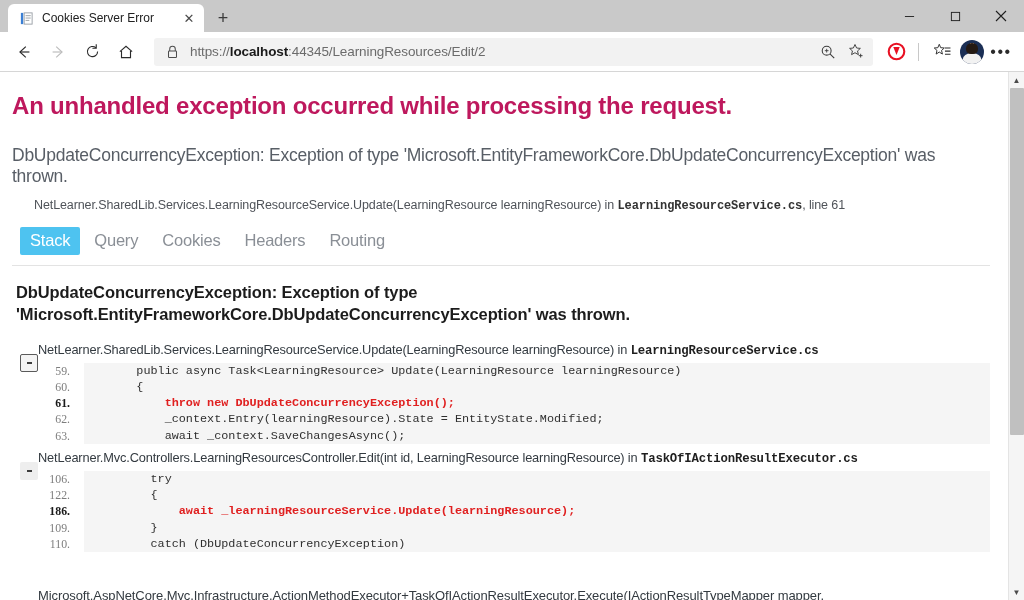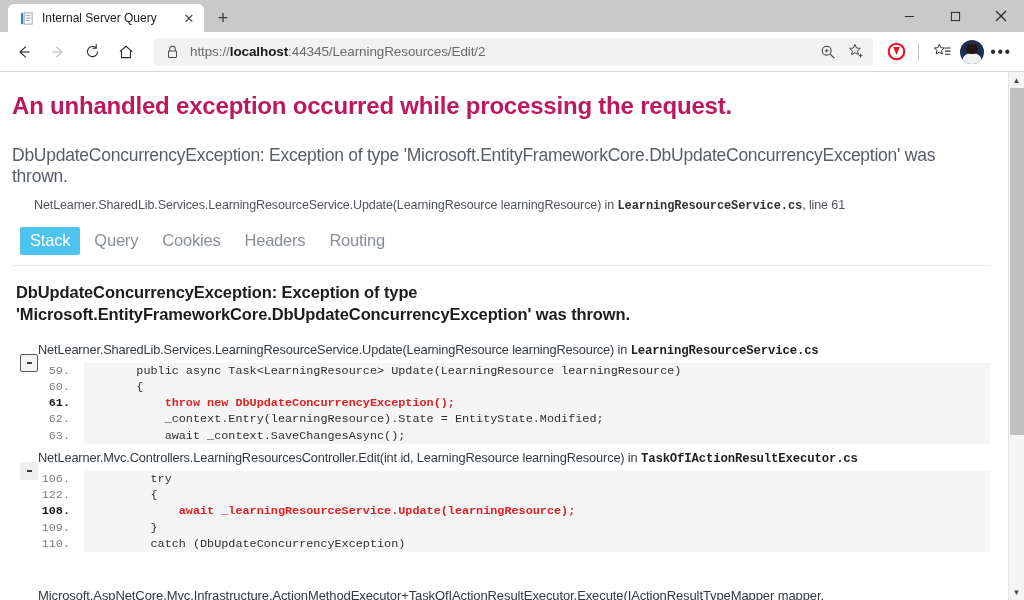--- a/index.html
+++ b/index.html
@@ -156,21 +156,21 @@
   }
 
   .code {
     background: #f5f5f5; margin: 3px 0 4px 0; padding: 0;
     font-family: "Liberation Mono", monospace; font-size: 11.8px;
     line-height: 1.38;
   }
   .code-row { display: flex; white-space: pre; }
   .ln {
     width: 72px; flex: 0 0 72px; text-align: right; padding-right: 14px;
-    color: #7d7d7d; background: #ffffff;
+    color: #7d7d7d; background: #ffffff; font-family: Liberation Serif, serif;
   }
   .code-row.hl .ln { color: #1a1a1a; font-weight: bold; }
   .src { flex: 1 1 auto; color: #2f2f2f; padding-left: 24px; }
   .code-row.hl .src { color: #e02020; font-weight: bold; }
 
   .plain-frame {
     font-size: 13px; color: #333a40; padding: 6px 0 0 26px;
     line-height: 1.45; letter-spacing: -0.1px; max-width: 900px; margin-top: 29px;
   }
 
@@ -202,21 +202,21 @@
       <div class="tab">
         <span class="tab-favicon">
           <svg width="15" height="15" viewBox="0 0 16 16">
             <rect x="2" y="2" width="2.5" height="12" fill="#3b7fd4"></rect>
             <rect x="5.5" y="2" width="8.5" height="12" fill="#ffffff" stroke="#9aa0a6" stroke-width="1"></rect>
             <rect x="7" y="4.5" width="5.5" height="1" fill="#9aa0a6"></rect>
             <rect x="7" y="7" width="5.5" height="1" fill="#9aa0a6"></rect>
             <rect x="7" y="9.5" width="4" height="1" fill="#9aa0a6"></rect>
           </svg>
         </span>
-        <span class="tab-title">Internal Server Query</span>
+        <span class="tab-title">Cookies Server Error</span>
         <span class="tab-close">✕</span>
       </div>
       <div class="newtab">+</div>
     </div>
     <div class="wincontrols">
       <div class="winbtn">
         <svg width="11" height="11" viewBox="0 0 12 12">
             <rect x="1" y="5.5" width="10" height="1" fill="#1f1f1f"></rect>
           </svg>
       </div>
@@ -359,21 +359,21 @@
           <div class="code">
             <div class="code-row">
               <span class="ln">106.</span>
               <span class="src">      try</span>
             </div>
             <div class="code-row">
               <span class="ln">122.</span>
               <span class="src">      {</span>
             </div>
             <div class="code-row hl">
-              <span class="ln">108.</span>
+              <span class="ln">186.</span>
               <span class="src">          await _learningResourceService.Update(learningResource);</span>
             </div>
             <div class="code-row">
               <span class="ln">109.</span>
               <span class="src">      }</span>
             </div>
             <div class="code-row">
               <span class="ln">110.</span>
               <span class="src">      catch (DbUpdateConcurrencyException)</span>
             </div>

